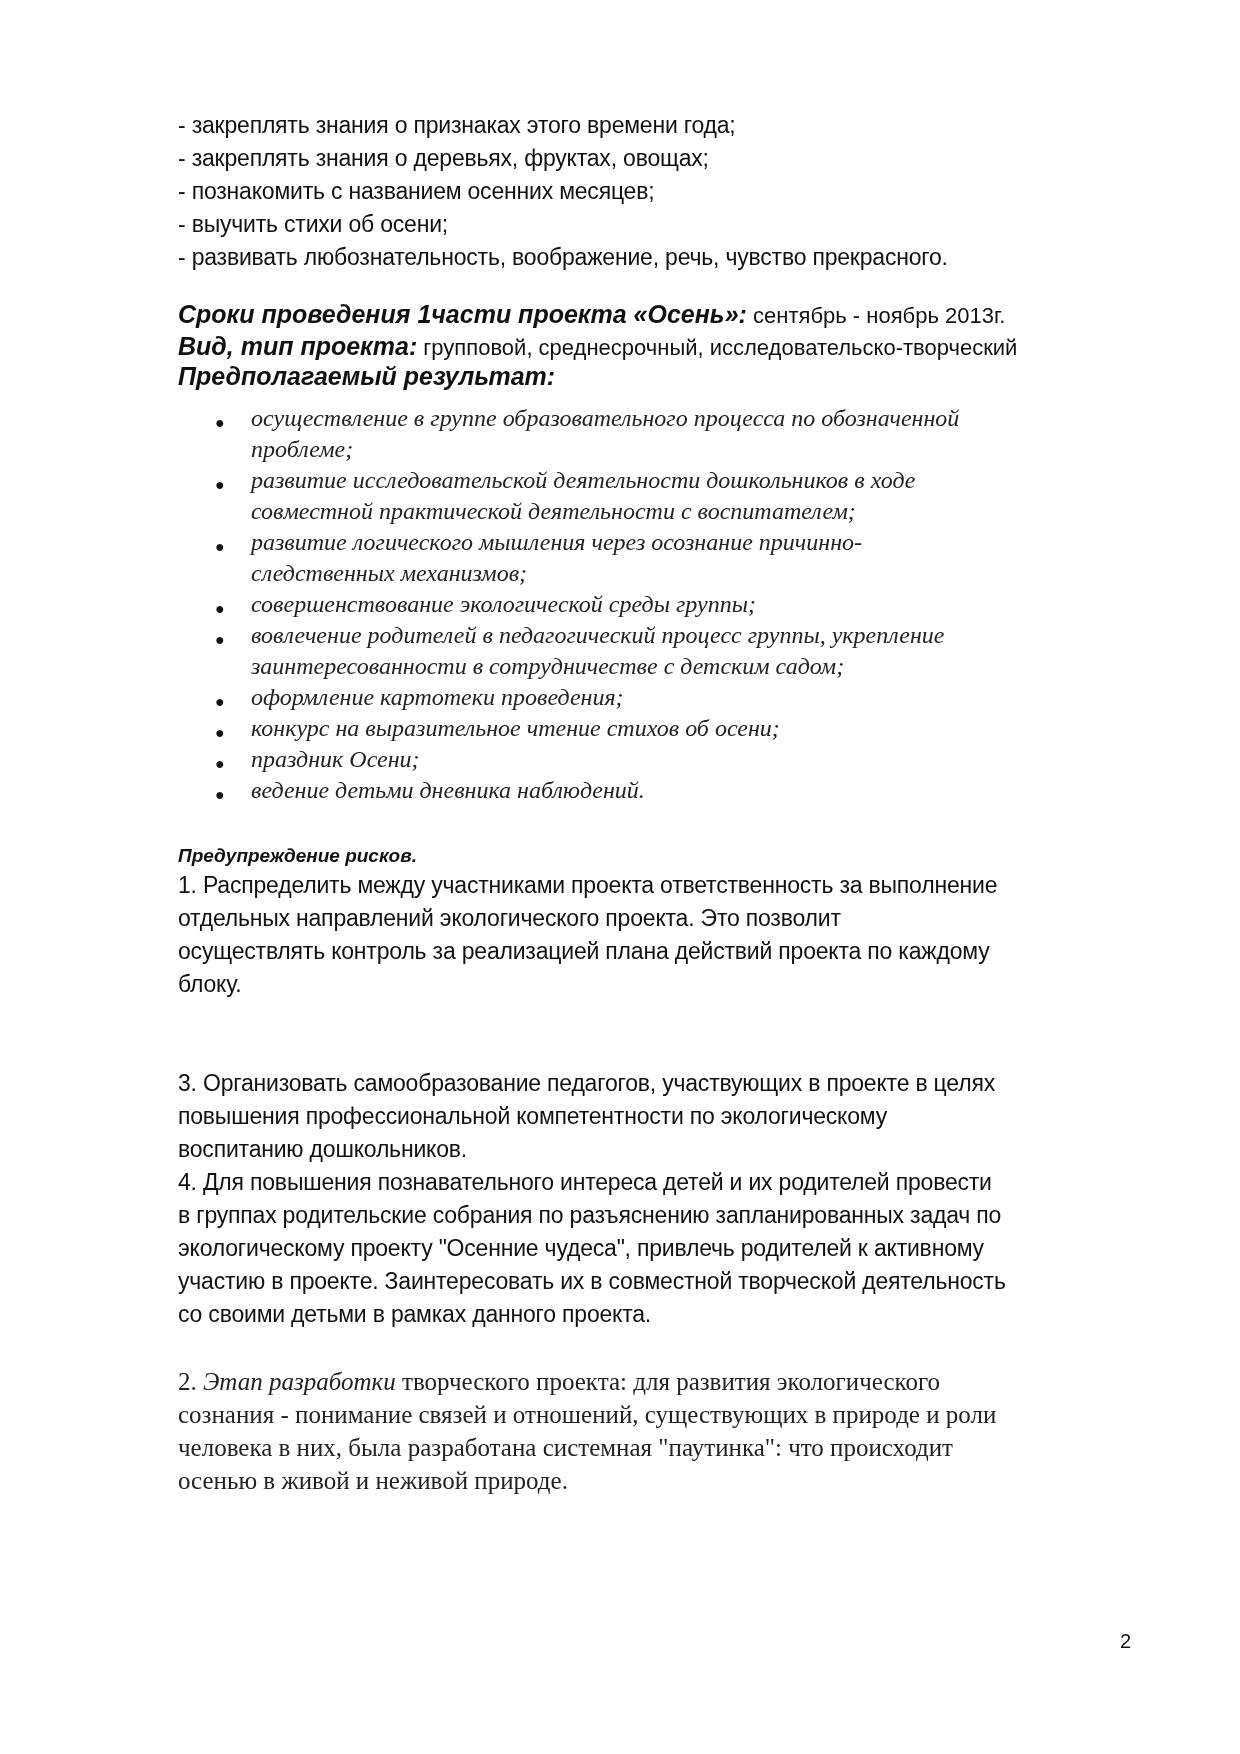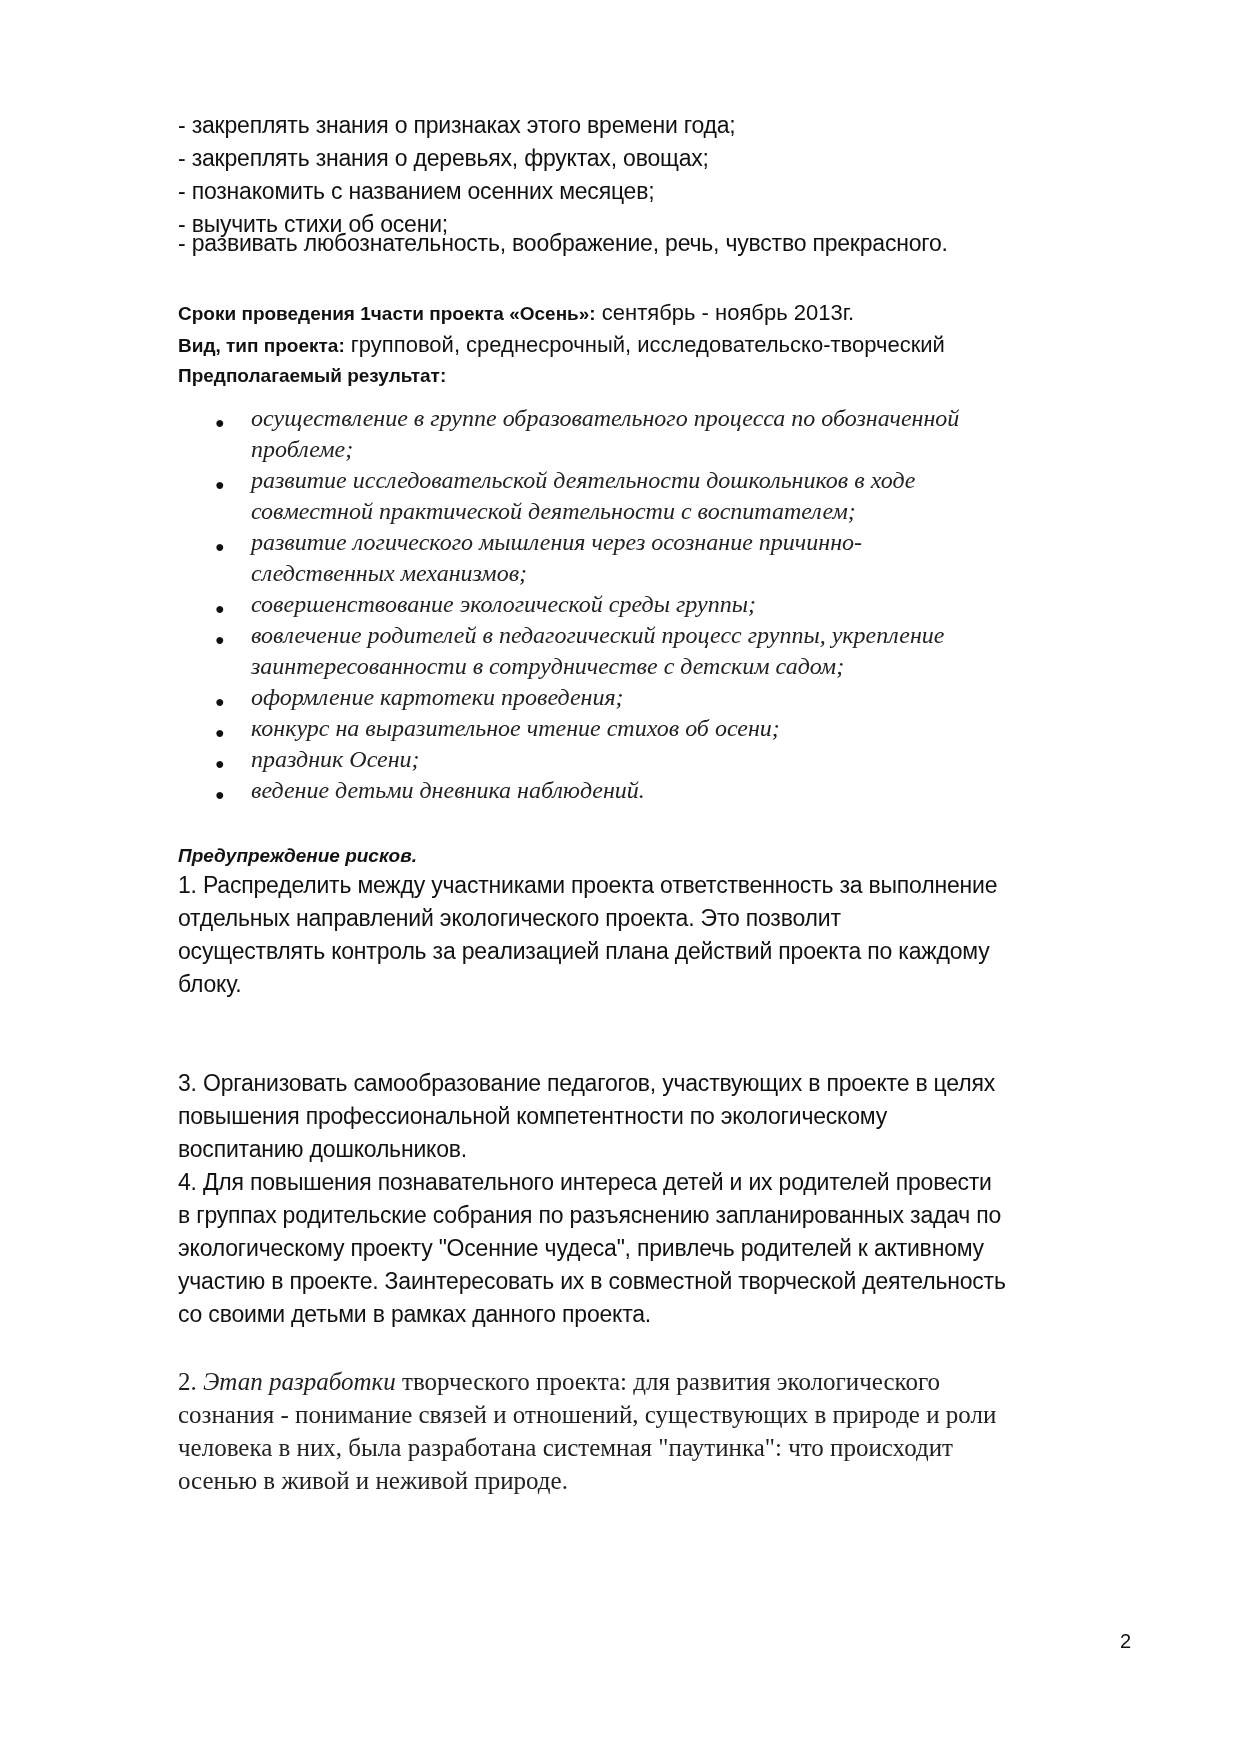--- a/index.html
+++ b/index.html
@@ -2,38 +2,38 @@
 <html><head>
 <meta charset="utf-8">
 <style>
   html, body { margin: 0; padding: 0; background: #ffffff; }
   body { width: 1240px; height: 1754px; position: relative; overflow: hidden; color: #111; }
   .page { position: absolute; left: 0; top: 0; width: 1240px; height: 1754px; }
   .sans { font-family: "Liberation Sans", "DejaVu Sans", sans-serif; text-align: right; }
   .line { position: absolute; left: 178px; white-space: nowrap; }
   .obj { font-size: 23px; letter-spacing: -0.2px; }
   .meta { font-size: 22px; }
-  .meta b { font-weight: bold; font-size: 19px; }
+  .meta b { font-style: italic; font-weight: bold; font-size: 25px; }
   .bul { position: absolute; left: 215px; font-size: 16px; }
   .bt { position: absolute; left: 251px; white-space: nowrap; font-family: "Liberation Serif", "DejaVu Serif", serif; font-style: italic; font-size: 24px; color: #222; }
   .risk-h { font-style: italic; font-weight: bold; font-size: 19px; }
   .risk { font-size: 23px; letter-spacing: -0.2px; }
   .stage { font-family: "Liberation Serif", "DejaVu Serif", serif; font-size: 25px; color: #222; text-align: right; }
   .pnum { position: absolute; left: 1120px; top: 1630px; font-size: 20px; }
 </style>
 </head>
 <body>
 
 <div class="page">
 
   <div class="line sans obj" style="top:112px">- закреплять знания о признаках этого времени года;</div>
   <div class="line sans obj" style="top:145px">- закреплять знания о деревьях, фруктах, овощах;</div>
   <div class="line sans obj" style="top:178px">- познакомить с названием осенних месяцев;</div>
   <div class="line sans obj" style="top:211px">- выучить стихи об осени;</div>
-  <div class="line sans obj" style="top:230px">- развивать любознательность, воображение, речь, чувство прекрасного.</div>
+  <div class="line sans obj" style="top:244px">- развивать любознательность, воображение, речь, чувство прекрасного.</div>
 
   <div class="line sans meta" style="top:300px"><b>Сроки проведения 1части проекта «Осень»:</b><span> сентябрь - ноябрь  2013г.</span></div>
   <div class="line sans meta" style="top:332px"><b>Вид, тип проекта:</b><span> групповой, среднесрочный, исследовательско-творческий</span></div>
   <div class="line sans meta" style="top:362px"><b>Предполагаемый результат:</b></div>
 
   <span class="bul" style="top:414px">●</span>
   <div class="bt" style="top:405px">осуществление в группе образовательного процесса по обозначенной</div>
   <div class="bt" style="top:436px">проблеме;</div>
 
   <span class="bul" style="top:476px">●</span>

